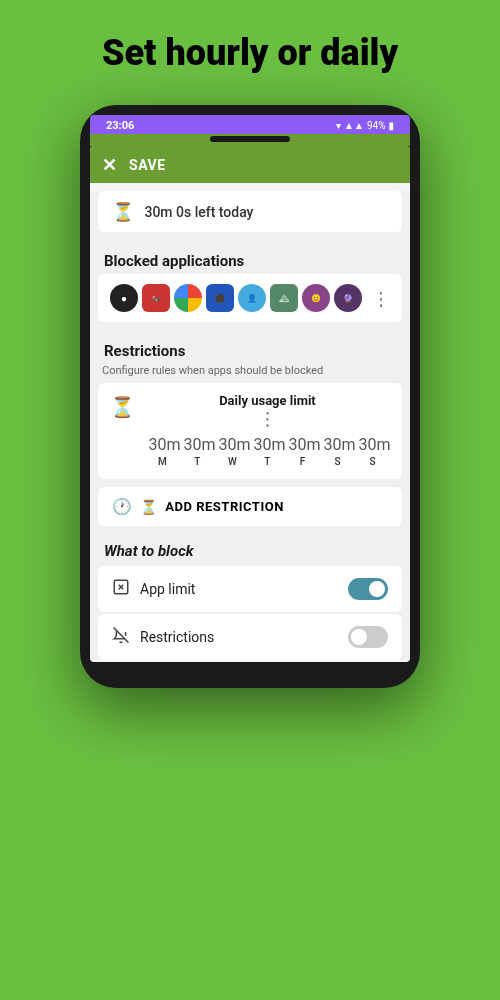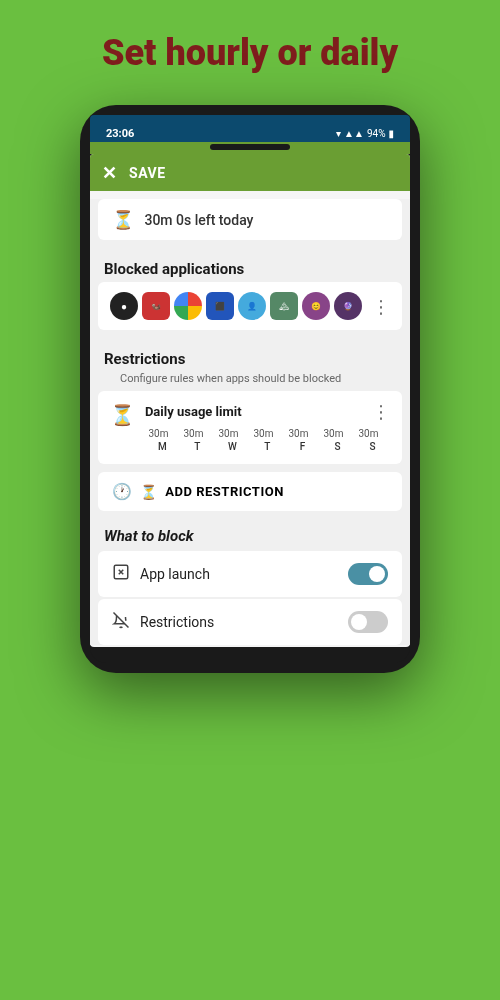--- a/index.html
+++ b/index.html
@@ -11,21 +11,21 @@
       font-family: 'Roboto', Arial, sans-serif;
       overflow: hidden;
       position: relative;
     }
 
     .hero-text {
       text-align: center;
       padding: 32px 40px 20px;
       font-size: 36px;
       font-weight: 900;
-      color: #7f1d1d;
+      color: #000000;
       line-height: 1.2;
     }
 
     .phone-wrapper {
       display: flex;
       justify-content: center;
       align-items: flex-start;
       margin-top: 10px;
     }
 
@@ -35,22 +35,22 @@
       border-radius: 36px;
       padding: 10px;
       box-shadow: 0 20px 60px rgba(0,0,0,0.5);
       position: relative;
     }
 
     .phone-notch-bar {
       display: flex;
       justify-content: space-between;
       align-items: center;
-      padding: 12px 16px 2px;
-      background: #0c4a6e;
+      padding: 4px 16px 2px;
+      background: #8b5cf6;
       border-radius: 4px 4px 0 0;
     }
 
     .status-time {
       font-size: 11px;
       font-weight: bold;
       color: white;
     }
 
     .status-icons {
@@ -135,21 +135,21 @@
     }
 
     .section-header {
       padding: 12px 14px 4px;
       font-size: 15px;
       font-weight: bold;
       color: #1a1a1a;
     }
 
     .section-sub {
-      padding: 0 30px 6px;
+      padding: 0 12px 6px;
       font-size: 11px;
       color: #666;
     }
 
     .apps-card {
       background: white;
       margin: 0 8px 8px;
       border-radius: 6px;
       padding: 10px 12px;
       display: flex;
@@ -230,21 +230,21 @@
       margin-top: 6px;
     }
 
     .days-row {
       display: flex;
       justify-content: space-around;
       margin-bottom: 2px;
     }
 
     .day-cell {
-      font-size: 10px;
+      font-size: 16px;
       color: #555;
       text-align: left;
       width: 28px;
     }
 
     .day-label {
       font-size: 10px;
       color: #333;
       font-weight: 500;
       text-align: center;
@@ -421,21 +421,21 @@
           <span class="three-dots">⋮</span>
         </div>
 
         <div class="section-header">Restrictions</div>
         <div class="section-sub">Configure rules when apps should be blocked</div>
 
         <div class="restrictions-card">
           <div class="restriction-row">
             <span class="restriction-icon">⏳</span>
             <div class="restriction-info">
-              <div style="display:flex;justify-content:space-between;align-items:center;">
+              <div style="display:flex;justify-content:space-between;align-items:center;flex-direction:column;">
                 <span class="restriction-title">Daily usage limit</span>
                 <span class="restriction-dots">⋮</span>
               </div>
               <div class="days-grid">
                 <div class="days-row">
                   <span class="day-cell">30m</span>
                   <span class="day-cell">30m</span>
                   <span class="day-cell">30m</span>
                   <span class="day-cell">30m</span>
                   <span class="day-cell">30m</span>
@@ -464,21 +464,21 @@
 
         <div class="what-block-header">What to block</div>
 
         <div class="block-option-row">
           <span class="block-option-icon">
             <svg width="18" height="18" viewBox="0 0 24 24" fill="none" stroke="#444" stroke-width="2">
               <rect x="3" y="3" width="18" height="18" rx="2"></rect>
               <path d="M9 9l6 6M15 9l-6 6"></path>
             </svg>
           </span>
-          <span class="block-option-label">App launch</span>
+          <span class="block-option-label">App limit</span>
           <div class="toggle-on" style="background:#4a90a4;"></div>
         </div>
 
         <div class="block-option-row" style="margin-top:2px;">
           <span class="block-option-icon">
             <svg width="18" height="18" viewBox="0 0 24 24" fill="none" stroke="#444" stroke-width="2">
               <path d="M13.73 21a2 2 0 0 1-3.46 0"></path>
               <path d="M18.63 13A17.89 17.89 0 0 1 18 8"></path>
               <path d="M6.26 6.26A5.86 5.86 0 0 0 6 8c0 7-3 9-3 9h14"></path>
               <line x1="2" y1="2" x2="22" y2="22"></line>

